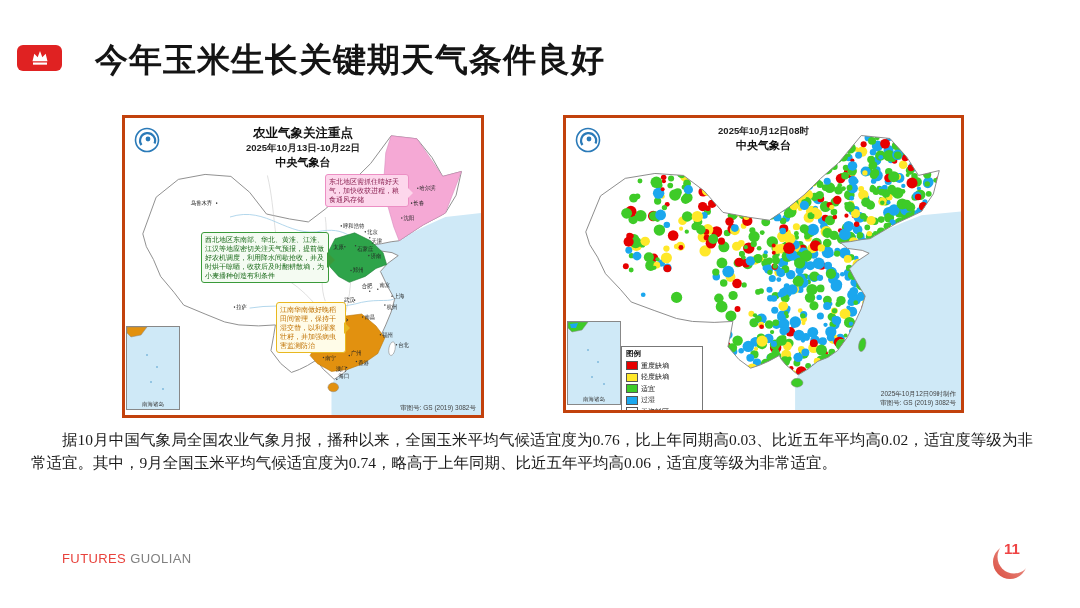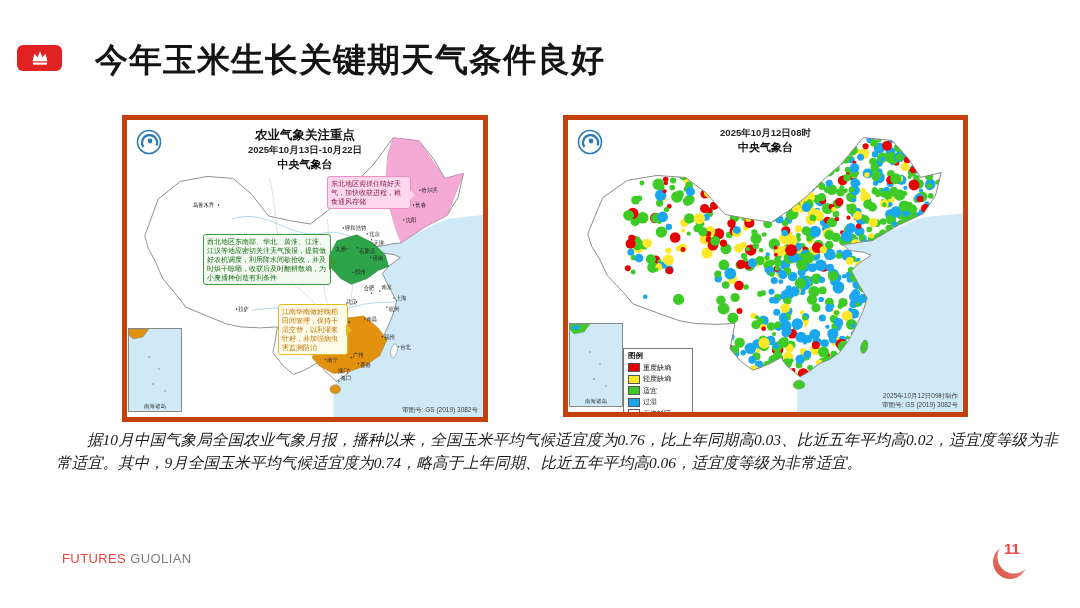--- a/index.html
+++ b/index.html
@@ -10,21 +10,21 @@
   
   .logo-badge{
     position:absolute;left:17px;top:45px;width:45px;height:26px;
     background:#e02222;border-radius:6px;display:flex;align-items:center;justify-content:center;
   }
   .slide-title{
     position:absolute;left:95px;top:38px;font-size:33px;font-weight:700;color:#141414;
     letter-spacing:1px;font-family:"Liberation Sans",sans-serif;
   }
   
-  .map-panel{position:absolute;background:#fff;border:5px solid #c2410c;overflow:hidden;}
+  .map-panel{position:absolute;background:#fff;border:3px solid #c2410c;overflow:hidden;}
   #left-map{left:122px;top:115px;width:356px;height:297px;}
   #right-map{left:563px;top:115px;width:395px;height:292px;}
   .map-panel svg.mainmap{position:absolute;left:0;top:0;width:100%;height:100%;}
   .map-header{position:absolute;left:0;top:7px;width:100%;text-align:center;z-index:2;pointer-events:none;line-height:1.35;}
   .map-header .mt{font-size:12.5px;font-weight:700;color:#111;}
   .map-header .md{font-size:9.5px;font-weight:700;color:#222;}
   .map-header .ma{font-size:11px;font-weight:700;color:#111;}
   .cma-logo{position:absolute;left:8px;top:8px;z-index:2;}
   .map-credit{position:absolute;right:5px;bottom:3px;font-size:6.5px;color:#444;z-index:3;text-align:right;line-height:1.4;}
   
@@ -35,32 +35,31 @@
   .callout.green{left:76px;top:114px;width:120px;background:#f4fbf2;border:1px solid #3a9a3a;color:#1a6b1a;}
   .callout.green:after{border-left-color:#3a9a3a;border-width:8px;right:-15px;}
   .callout.yellow{left:151px;top:184px;width:62px;background:#fffce8;border:1px solid #e8b820;color:#c07000;}
   .callout.yellow:after{border-left-color:#e8b820;}
   
   .inset{position:absolute;left:1px;bottom:5px;width:52px;height:82px;border:1px solid #888;
     background:#cfe9f7;z-index:3;}
   .inset .inset-label{position:absolute;bottom:1px;width:100%;text-align:center;font-size:5.5px;color:#333;}
   .inset svg{width:100%;height:100%;}
   
-  .legend{position:absolute;left:55px;top:228px;width:70px;background:#fff;border:1px solid #777;
+  .legend{position:absolute;left:55px;top:228px;width:82px;background:#fff;border:1px solid #777;
     z-index:4;padding:2px 4px 3px 4px;box-sizing:border-box;}
   .legend .lg-title{font-size:7.5px;font-weight:700;color:#111;margin-bottom:1px;}
   .legend .lg-row{display:flex;align-items:center;gap:3px;margin-top:1.5px;}
   .legend .sw{width:10px;height:7px;border:0.5px solid #555;flex:none;}
   .legend .lg-label{font-size:7px;color:#111;white-space:nowrap;}
   
   .body-text{
-    position:absolute;left:56px;top:428px;width:1002px;
+    position:absolute;left:31px;top:428px;width:1002px;
     font-family:"Liberation Serif",serif;font-size:15.5px;line-height:23px;color:#1a1a1a;
     text-align:justify;
-    font-style:italic;
   }
   .body-text p{margin:0;text-indent:2em;}
   
   .footer-brand{position:absolute;left:62px;top:551px;font-size:13px;letter-spacing:0.4px;font-weight:500;}
   .footer-brand .b1{color:#e8423c;}
   .footer-brand .b2{color:#808080;}
   .page-badge{position:absolute;left:982px;top:536px;width:62px;height:50px;}
   .page-num{position:absolute;left:1004px;top:540px;font-size:15px;font-weight:700;color:#ef4444;z-index:2;}
 </style>
 </head>

